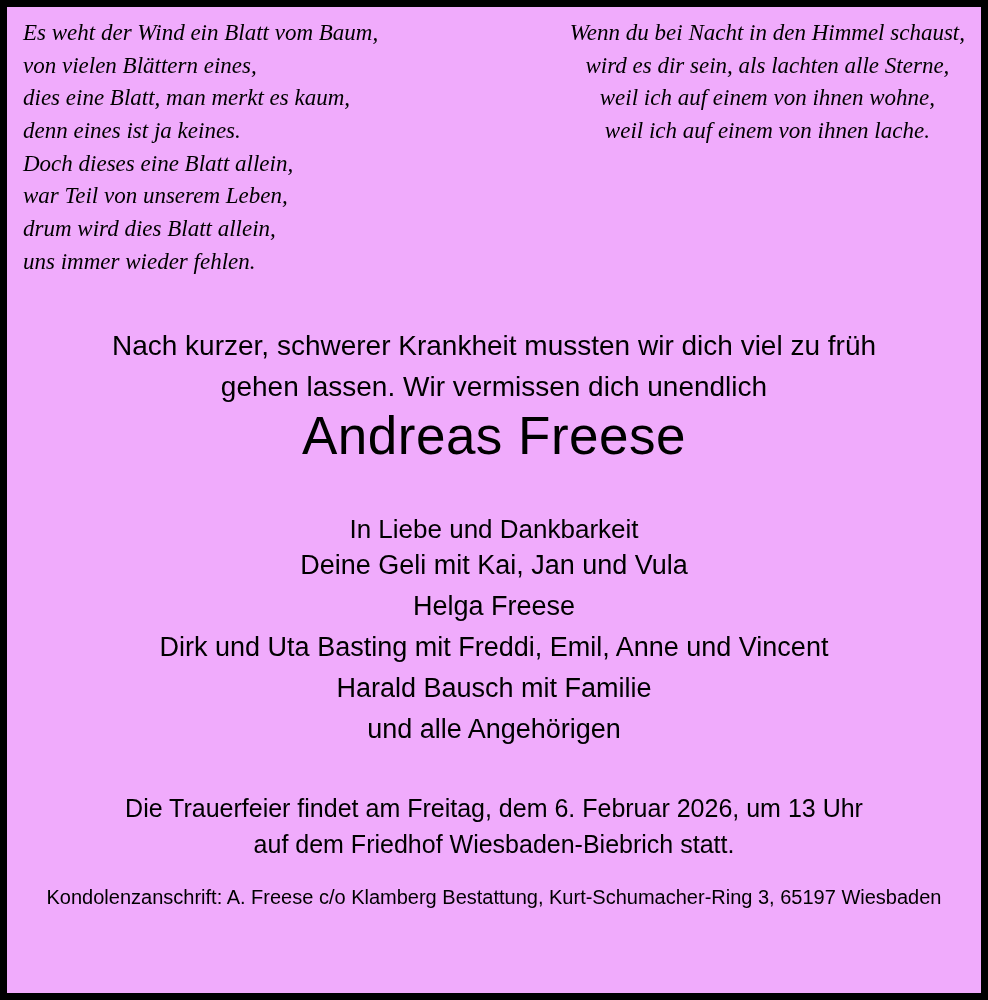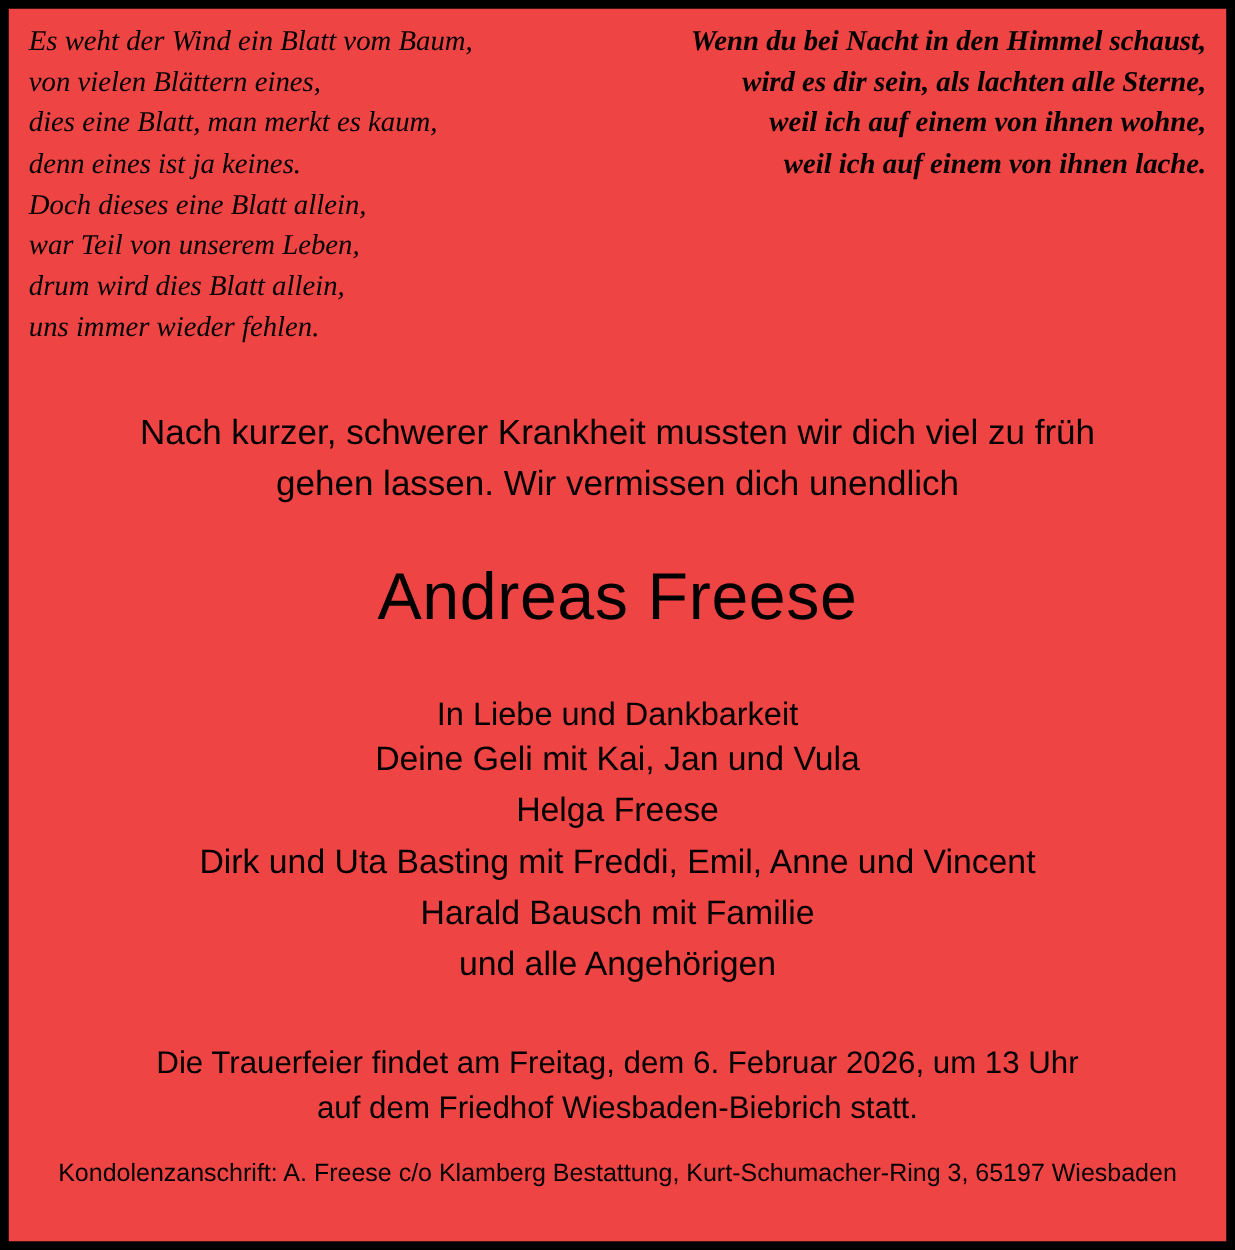--- a/index.html
+++ b/index.html
@@ -8,21 +8,21 @@
     background: #ffffff;
   }
   body {
     font-family: "Liberation Serif", serif;
   }
   .obituary {
     position: relative;
     width: 988px;
     height: 1000px;
     box-sizing: border-box;
-    background: #ef4444;
+    background: #f0abfc;
     border: 7px solid #000000;
     overflow: hidden;
   }
   .inner {
     position: relative;
     width: 100%;
     height: 100%;
     box-sizing: border-box;
     padding: 10px 16px 8px 16px;
     display: flex;
@@ -41,43 +41,41 @@
     font-size: 23px;
     line-height: 1.42;
     color: #000000;
     white-space: pre-line;
   }
   .poem-left {
     text-align: left;
     flex: 0 0 auto;
   }
   .poem-right {
-    text-align: right;
+    text-align: center;
     flex: 0 0 auto;
-    font-weight: bold;
   }
   
   .body {
     flex: 1 1 auto;
     display: flex;
     flex-direction: column;
     align-items: center;
     text-align: center;
     font-family: "Liberation Sans", sans-serif;
     color: #000000;
   }
   .intro {
     margin-top: 48px;
     font-size: 28px;
     line-height: 1.45;
     white-space: pre-line;
     max-width: 900px;
   }
   .name {
-    margin-top: 42px;
     font-size: 53px;
     font-weight: 400;
     letter-spacing: 0.5px;
     line-height: 1.1;
   }
   .dates {
     margin-top: 14px;
     font-size: 23px;
     letter-spacing: 0.2px;
   }

